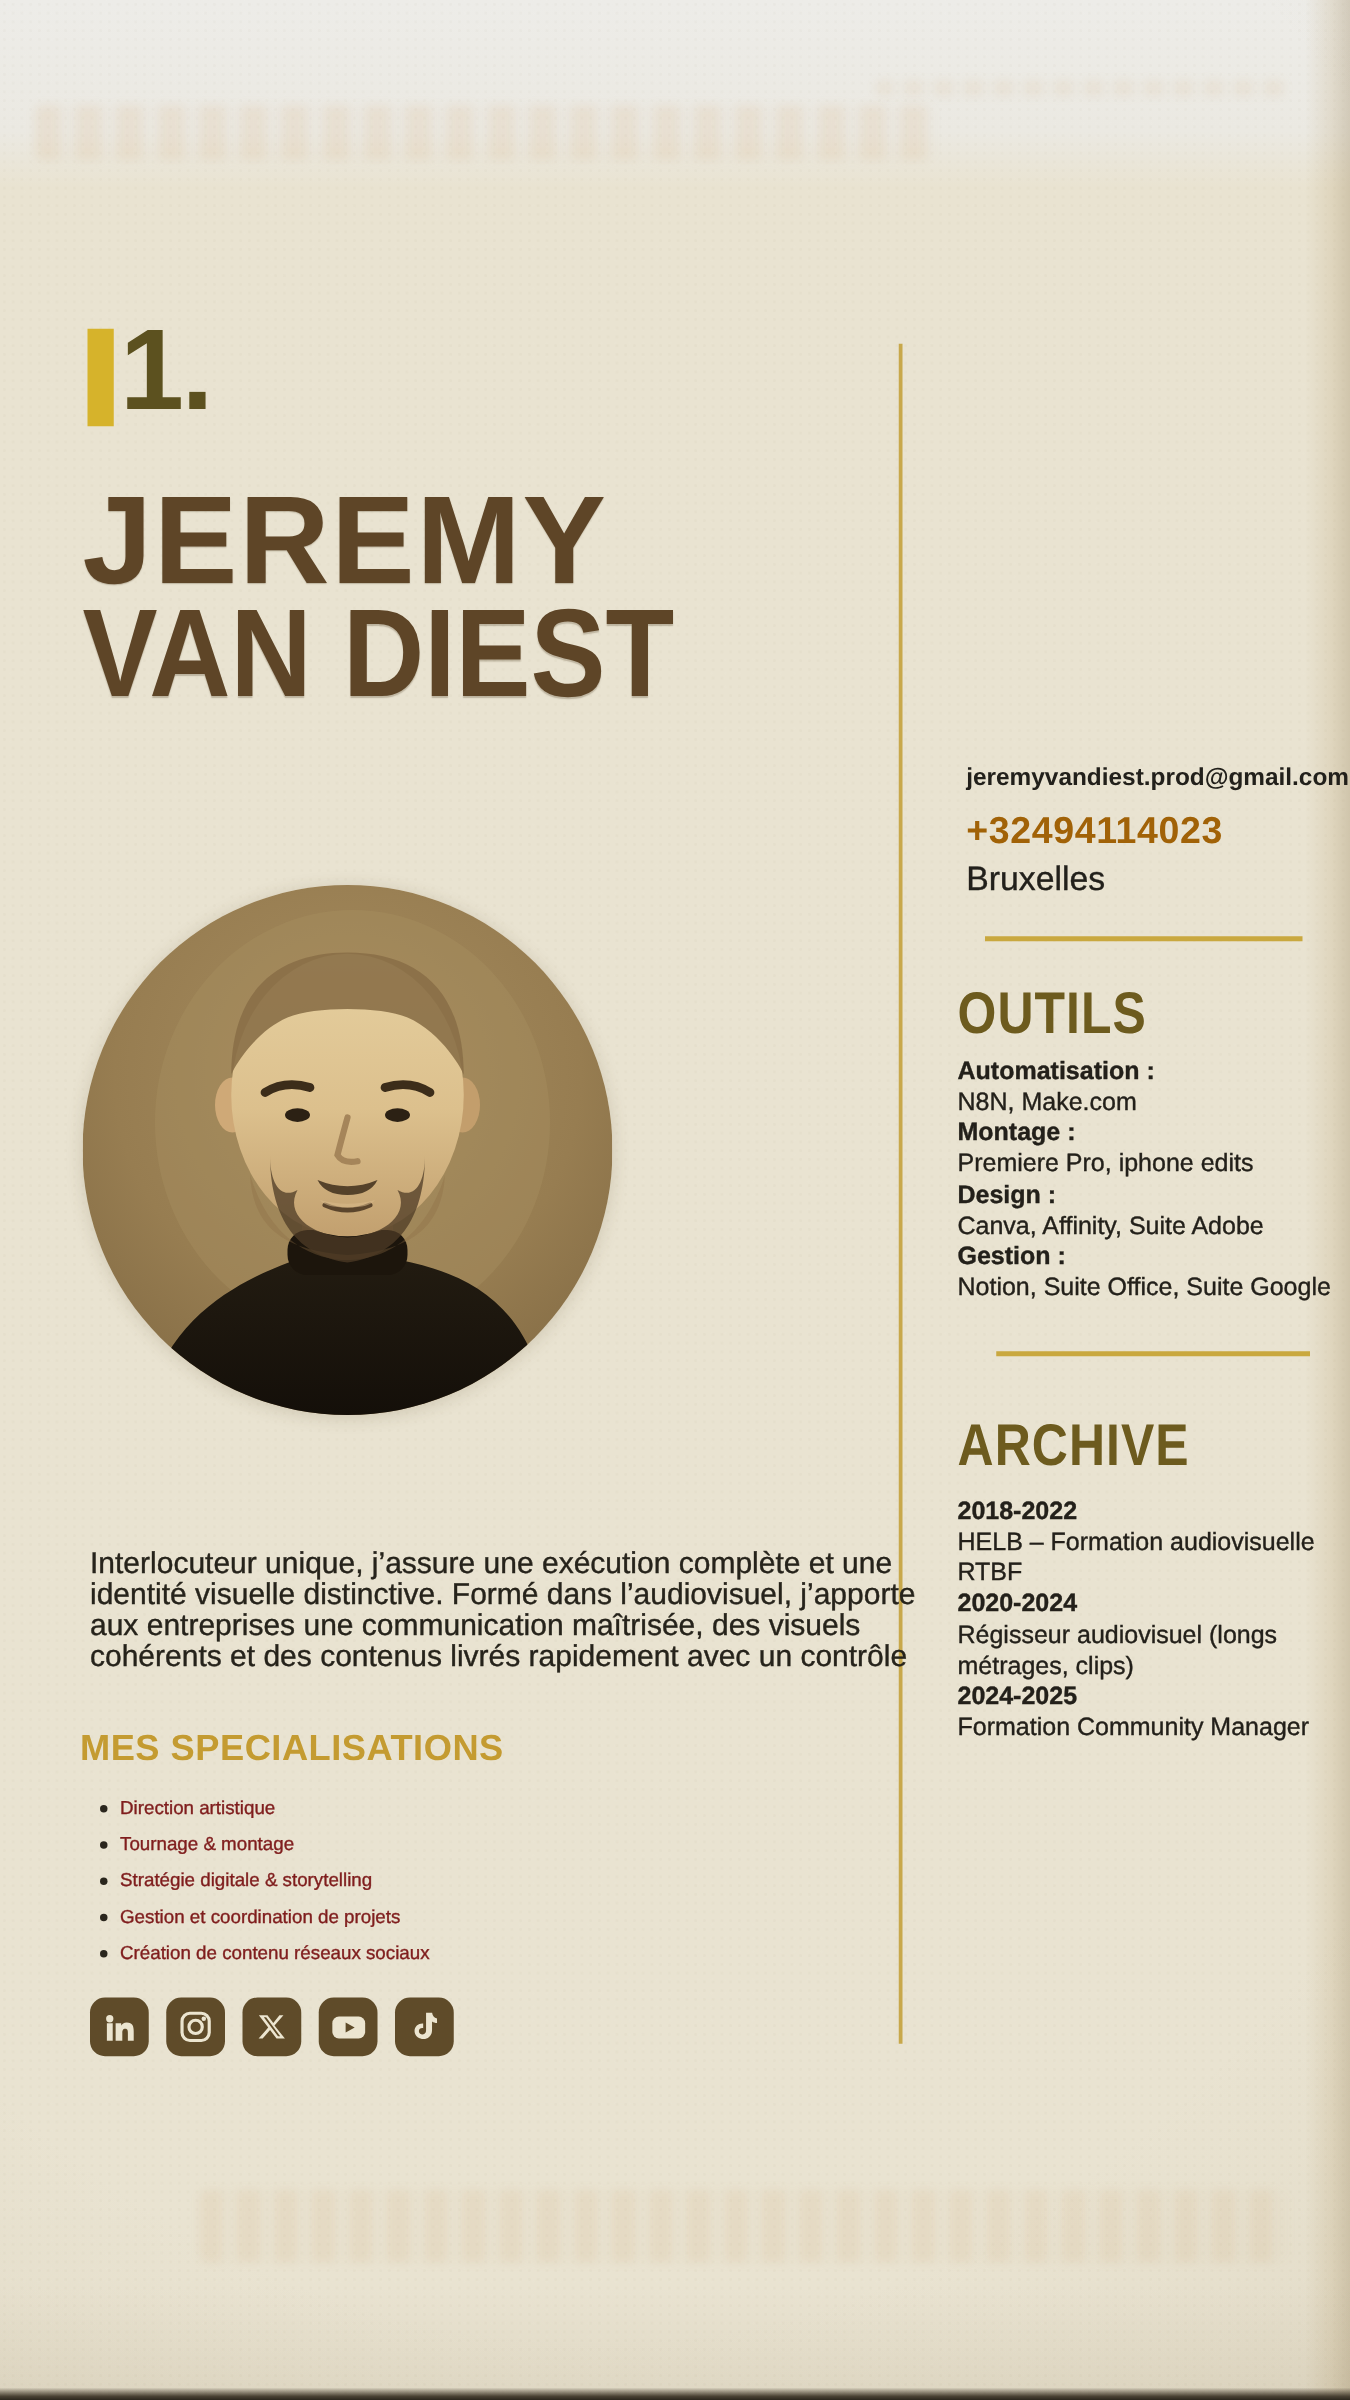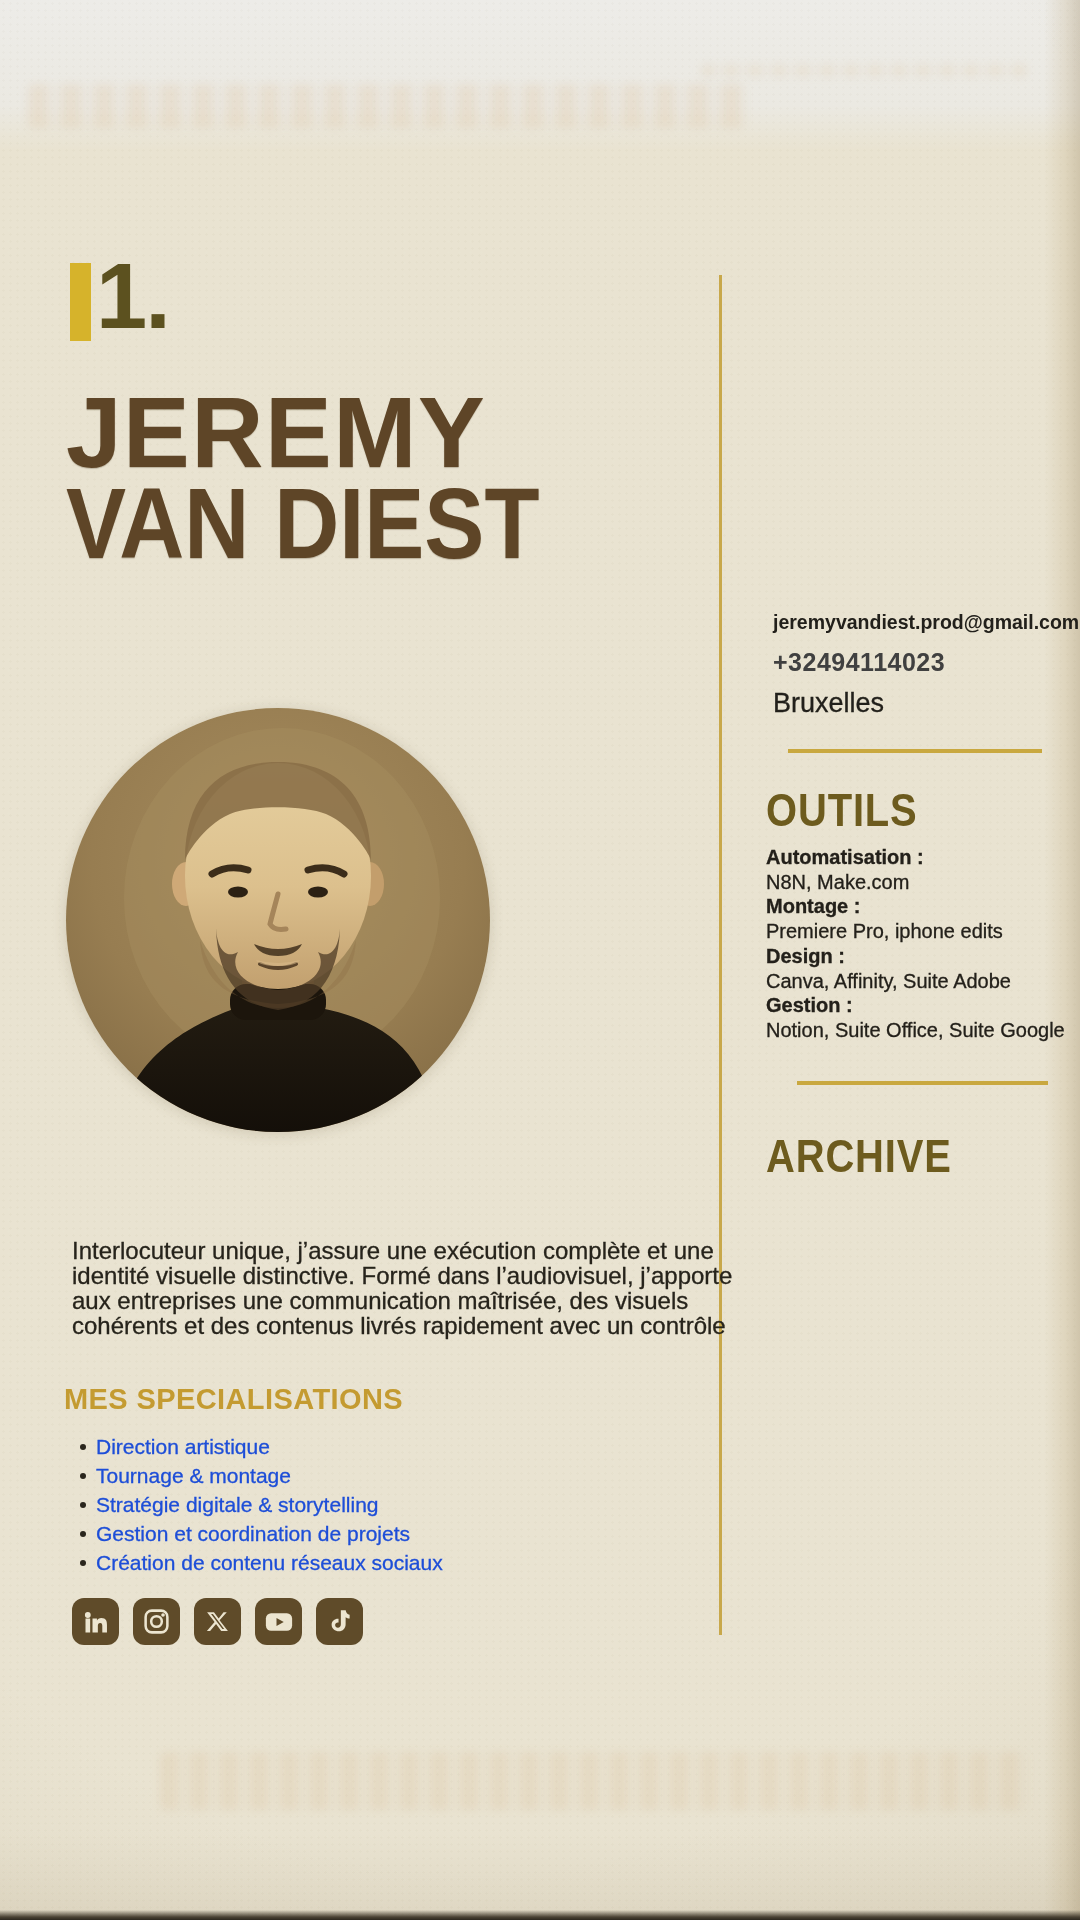--- a/index.html
+++ b/index.html
@@ -37,21 +37,21 @@
   #num-bar{left:70px;top:263px;width:21px;height:78px;background:#d6b32b;}
   #page-num{left:96px;top:250px;font-size:92px;font-weight:700;color:#5c511f;line-height:1;letter-spacing:-2px;}
   #name{left:66px;top:387px;font-size:100px;font-weight:700;color:#5e4527;line-height:91px;
     text-shadow:0 1px 1px rgba(58,38,12,.25);}
   #name .l1{letter-spacing:1.5px;}
   #name .l2{transform:scaleX(.90);transform-origin:0 50%;letter-spacing:0;}
   #tagline{left:95px;top:598px;font-size:26px;font-weight:700;line-height:39px;color:#201d17;letter-spacing:.2px;}
   .md{-webkit-text-stroke:.3px currentColor;}
   
   #contact-email{left:773px;top:611px;font-size:19.5px;font-weight:700;color:#22201b;}
-  #contact-phone{left:773px;top:648px;font-size:25px;font-weight:700;letter-spacing:.5px;color:#404040;}
+  #contact-phone{left:773px;top:648px;font-size:30px;font-weight:700;letter-spacing:.5px;color:#a16207;}
   #contact-city{left:773px;top:688px;font-size:27px;color:#22201b;}
   #vline{left:719px;top:275px;width:3px;height:1360px;background:#c8a84b;z-index:1;}
   .hline{height:4px;background:#c9a83f;z-index:1;}
   #hline-1{left:788px;top:749px;width:254px;}
   #hline-2{left:797px;top:1081px;width:251px;}
   .r-heading{font-size:47px;font-weight:700;color:#6d5b1e;letter-spacing:1px;
     transform:scaleX(.85);transform-origin:0 50%;line-height:1;}
   #outils-title{left:766px;top:786px;}
   #archive-title{left:766px;top:1132px;}
   .r-list{left:766px;font-size:20px;line-height:24.7px;color:#23201a;width:300px;}
@@ -61,21 +61,21 @@
   .r-value,.r-line{font-weight:400;}
   
   #avatar{left:66px;top:708px;width:424px;height:424px;border-radius:50%;overflow:hidden;
     box-shadow:0 2px 14px rgba(90,70,40,.18);}
   #avatar svg{display:block;}
   
   .gold-heading{font-size:29px;font-weight:700;color:#c49b31;letter-spacing:.4px;line-height:1;}
   #apporte-title{left:64px;top:1188px;}
   #apporte-body{left:72px;top:1238px;font-size:24px;line-height:25.1px;color:#26231b;}
   #spec-title{left:64px;top:1385px;}
-  #spec-list{left:74px;top:1432px;font-size:21px;color:#1d4ed8;}
+  #spec-list{left:74px;top:1432px;font-size:15px;color:#7f1d1d;}
   .bullet-row{display:flex;align-items:center;height:29px;}
   .dot{width:6px;height:6px;border-radius:50%;background:#2a261d;margin:0 10px 0 6px;flex:0 0 auto;}
   
   #social{left:72px;top:1598px;display:flex;gap:14px;}
   .tile{width:47px;height:47px;border-radius:12px;background:#5f4b29;
     display:flex;align-items:center;justify-content:center;cursor:pointer;}
 </style>
 </head>
 <body>
 
@@ -113,20 +113,30 @@
     <div class="r-value md">N8N, Make.com</div>
     <div class="r-label md">Montage :</div>
     <div class="r-value md">Premiere Pro, iphone edits</div>
     <div class="r-label md">Design :</div>
     <div class="r-value md">Canva, Affinity, Suite Adobe</div>
     <div class="r-label md">Gestion :</div>
     <div class="r-value md">Notion, Suite Office, Suite Google</div>
   </div>
 
   <div class="abs r-heading" id="archive-title">ARCHIVE</div>
+  <div class="abs r-list" id="archive-list">
+    <div class="r-period md">2018-2022</div>
+    <div class="r-line md">HELB – Formation audiovisuelle</div>
+    <div class="r-line md">RTBF</div>
+    <div class="r-period md">2020-2024</div>
+    <div class="r-line md">Régisseur audiovisuel (longs</div>
+    <div class="r-line md">métrages, clips)</div>
+    <div class="r-period md">2024-2025</div>
+    <div class="r-line md">Formation Community Manager</div>
+  </div>
 
   <div class="abs" id="avatar">
     <svg width="424" height="424" viewBox="0 0 424 424">
       <defs>
         <radialGradient id="pbg" cx="50%" cy="36%" r="80%">
           <stop offset="0%" stop-color="#a68c5f"></stop>
           <stop offset="55%" stop-color="#977d51"></stop>
           <stop offset="100%" stop-color="#7c6540"></stop>
         </radialGradient>
         <linearGradient id="pskin" x1="0" y1="0" x2="0" y2="1">

